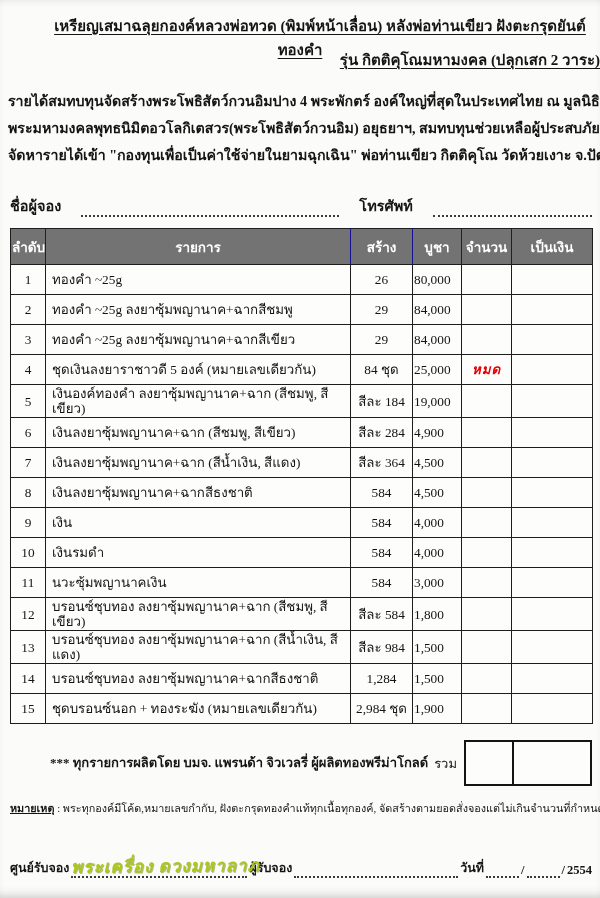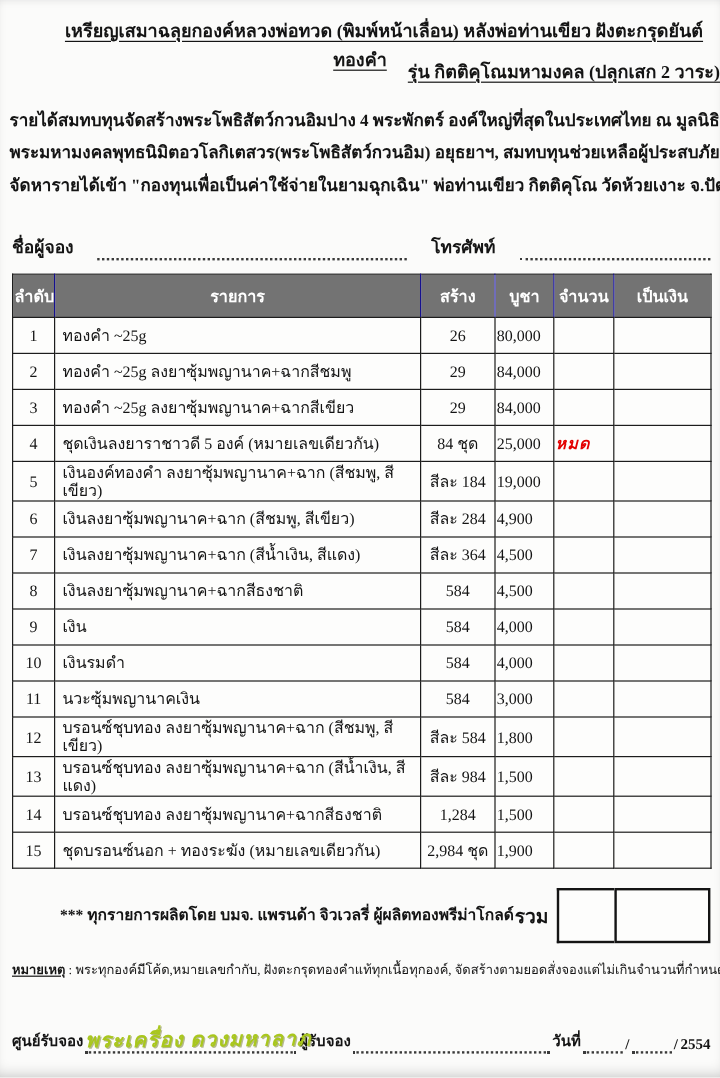--- a/index.html
+++ b/index.html
@@ -41,30 +41,30 @@
                          font-weight:bold; height:36px; border-color:#15108f;
                          border-top-color:#1d1d1d; border-bottom-color:#1d1d1d; }
   table.order thead th:first-child { border-left-color:#1d1d1d; }
   table.order thead th:last-child { border-right-color:#1d1d1d; }
   table.order td { height:30px; font-size:13.3px; background:#fdfdfc;
                    line-height:15px; }
   .c-no   { text-align:center; }
   .c-item { text-align:left; padding-left:6px; }
   .c-made { text-align:center; }
   .c-price{ text-align:right; padding-right:20px; }
-  .c-qty  { text-align:left; color:#e30000; font-weight:bold;
+  .c-qty  { text-align:center; color:#e30000; font-weight:bold;
             font-style:italic; font-size:14.5px; letter-spacing:1px; }
   .c-amt  { text-align:right; }
 
   
   .total-row { position:absolute; top:740px; left:10px; width:582px; height:46px;
                display:flex; justify-content:flex-end; align-items:stretch; }
   .producer-note { position:absolute; left:2px; top:12px; font-size:13px;
                    font-weight:bold; white-space:nowrap;margin-left:38px; }
-  .total-label { align-self:center; font-size:16px; font-weight:bold;
+  .total-label { align-self:center; font-size:13px; font-weight:normal;
                  margin-right:7px; }
   .total-box { border:2px solid #141414; background:#fdfdfc; }
   .qty-box { width:48px; border-right:none; }
   .amt-box { width:80px; }
 
   
   .remark { position:absolute; top:800px; left:10px; right:6px;
             font-size:10.8px; white-space:nowrap; }
   .remark-label { font-weight:bold; text-decoration:underline; }
 

